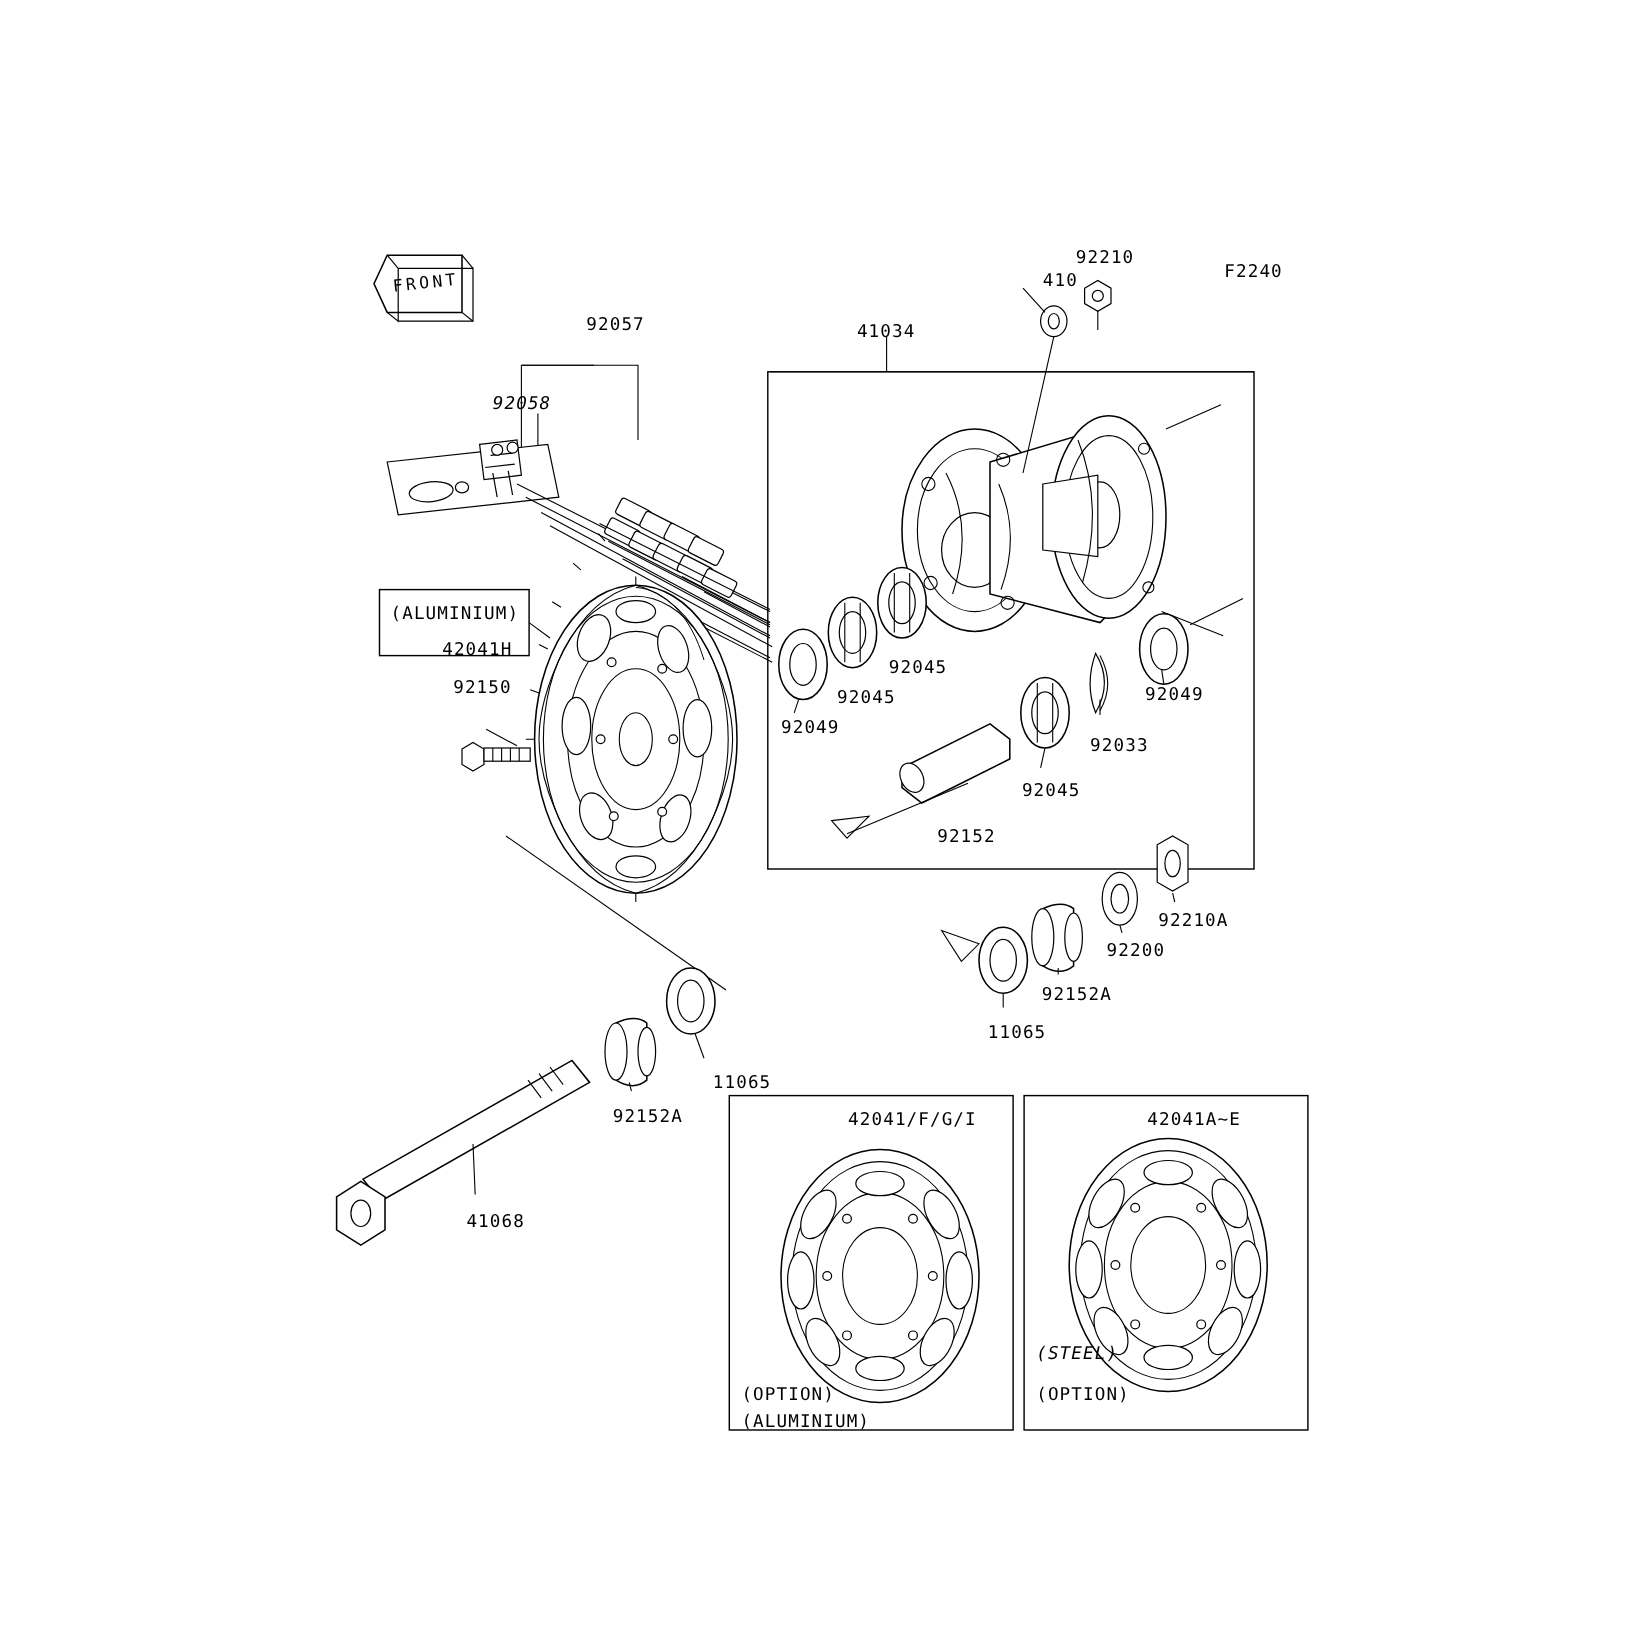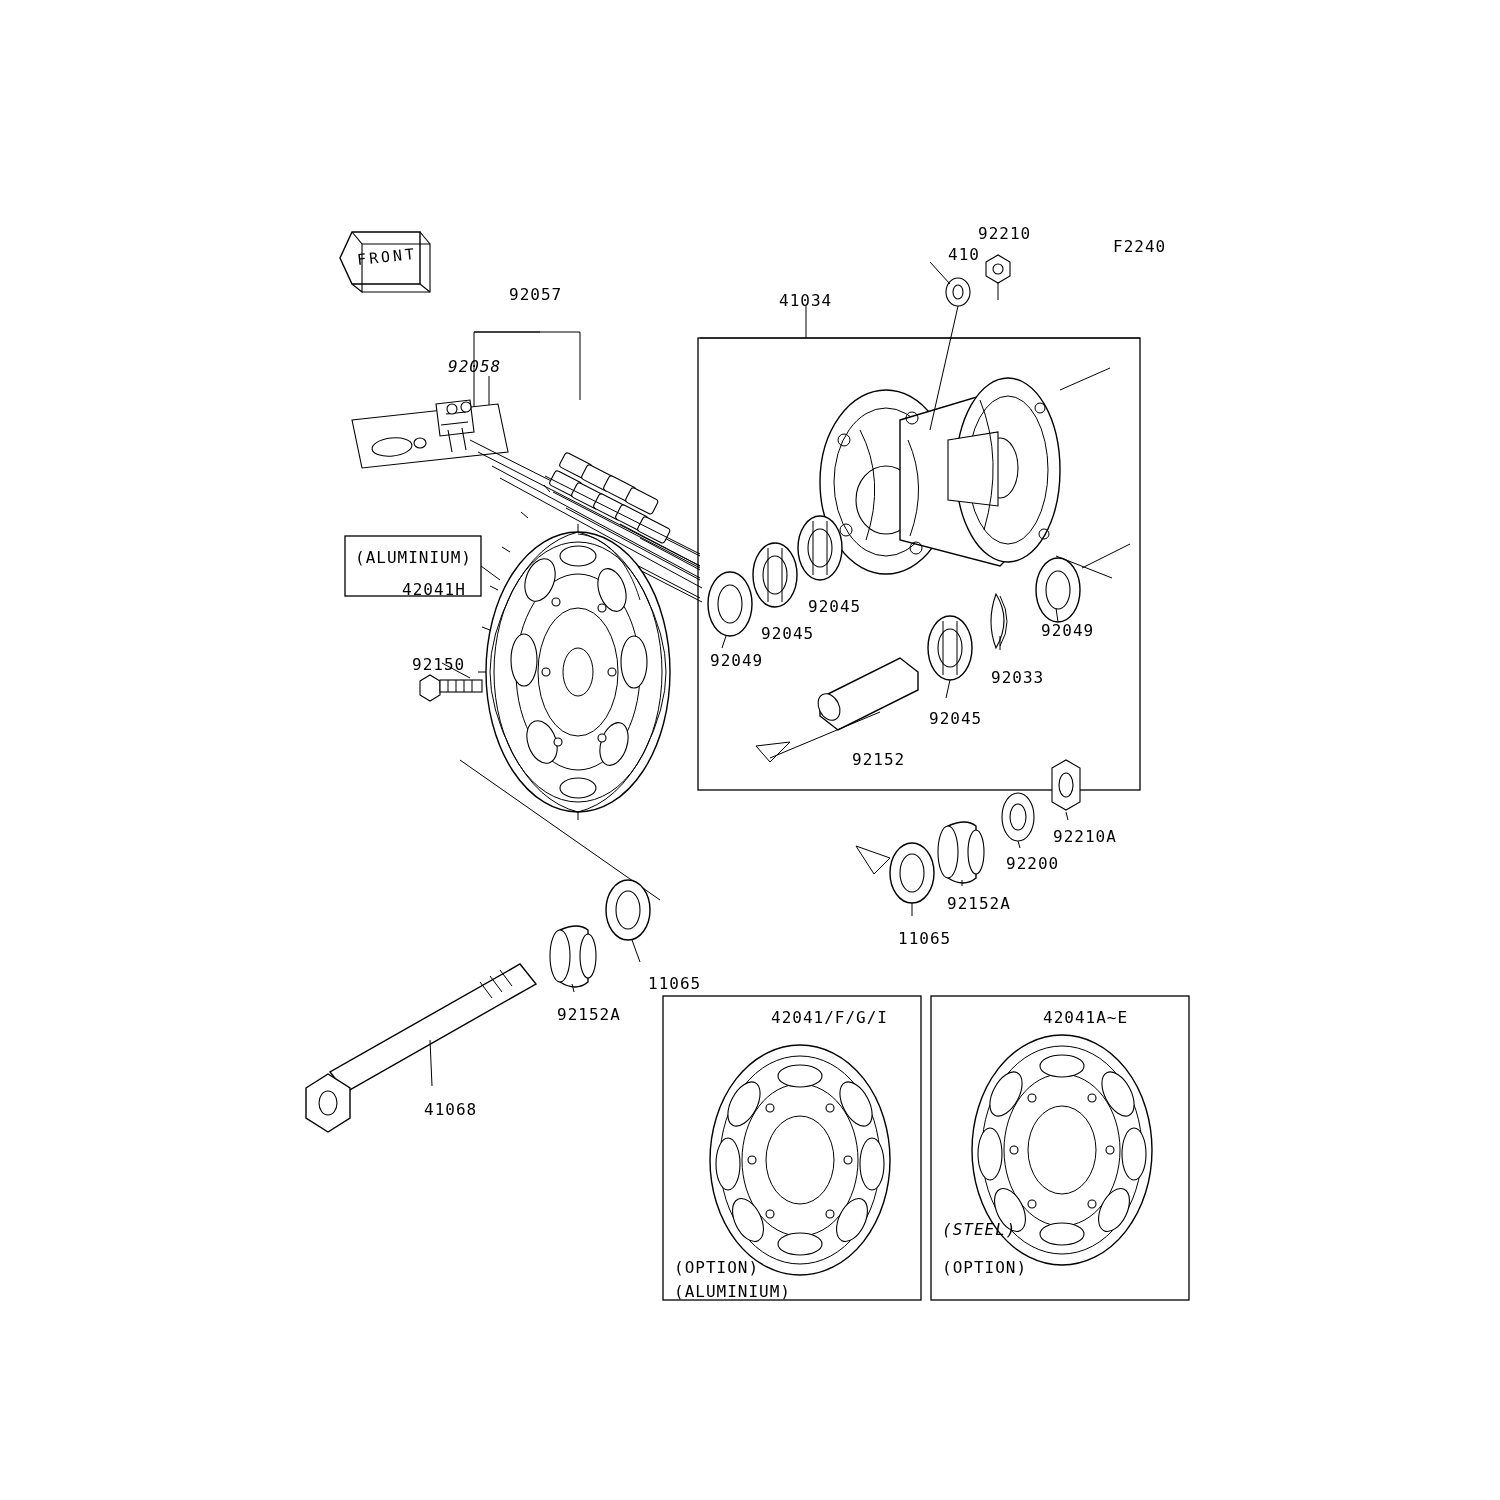--- a/index.html
+++ b/index.html
@@ -307,25 +307,25 @@
     </g>
 
   </svg>
 
   <div class="lbl" style="left:1113px;top:197px;margin-top:40px;">F2240</div>
   <div class="lbl" style="left:357px;top:248px;font-size:15px;letter-spacing:3px;transform:rotate(-6deg);">FRONT</div>
 
   <div class="lbl" style="left:978px;top:224px;">92210</div>
   <div class="lbl" style="left:948px;top:245px;">410</div>
   <div class="lbl" style="left:779px;top:291px;">41034</div>
-  <div class="lbl" style="left:509px;top:285px;">92057</div>
+  <div class="lbl" style="left:533px;top:285px;">92057</div>
   <div class="lbl" style="left:448px;top:357px;font-style:italic;">92058</div>
   <div class="lbl" style="left:355px;top:548px;">(ALUMINIUM)</div>
   <div class="lbl" style="left:402px;top:580px;">42041H</div>
-  <div class="lbl" style="left:412px;top:655px;">92150</div>
+  <div class="lbl" style="left:412px;top:615px;">92150</div>
   <div class="lbl" style="left:710px;top:651px;">92049</div>
   <div class="lbl" style="left:761px;top:624px;">92045</div>
   <div class="lbl" style="left:808px;top:597px;">92045</div>
   <div class="lbl" style="left:991px;top:648px;margin-top:20px;">92033</div>
   <div class="lbl" style="left:1041px;top:621px;">92049</div>
   <div class="lbl" style="left:929px;top:709px;">92045</div>
   <div class="lbl" style="left:852px;top:750px;">92152</div>
   <div class="lbl" style="left:1053px;top:827px;">92210A</div>
   <div class="lbl" style="left:1006px;top:854px;">92200</div>
   <div class="lbl" style="left:947px;top:894px;">92152A</div>

